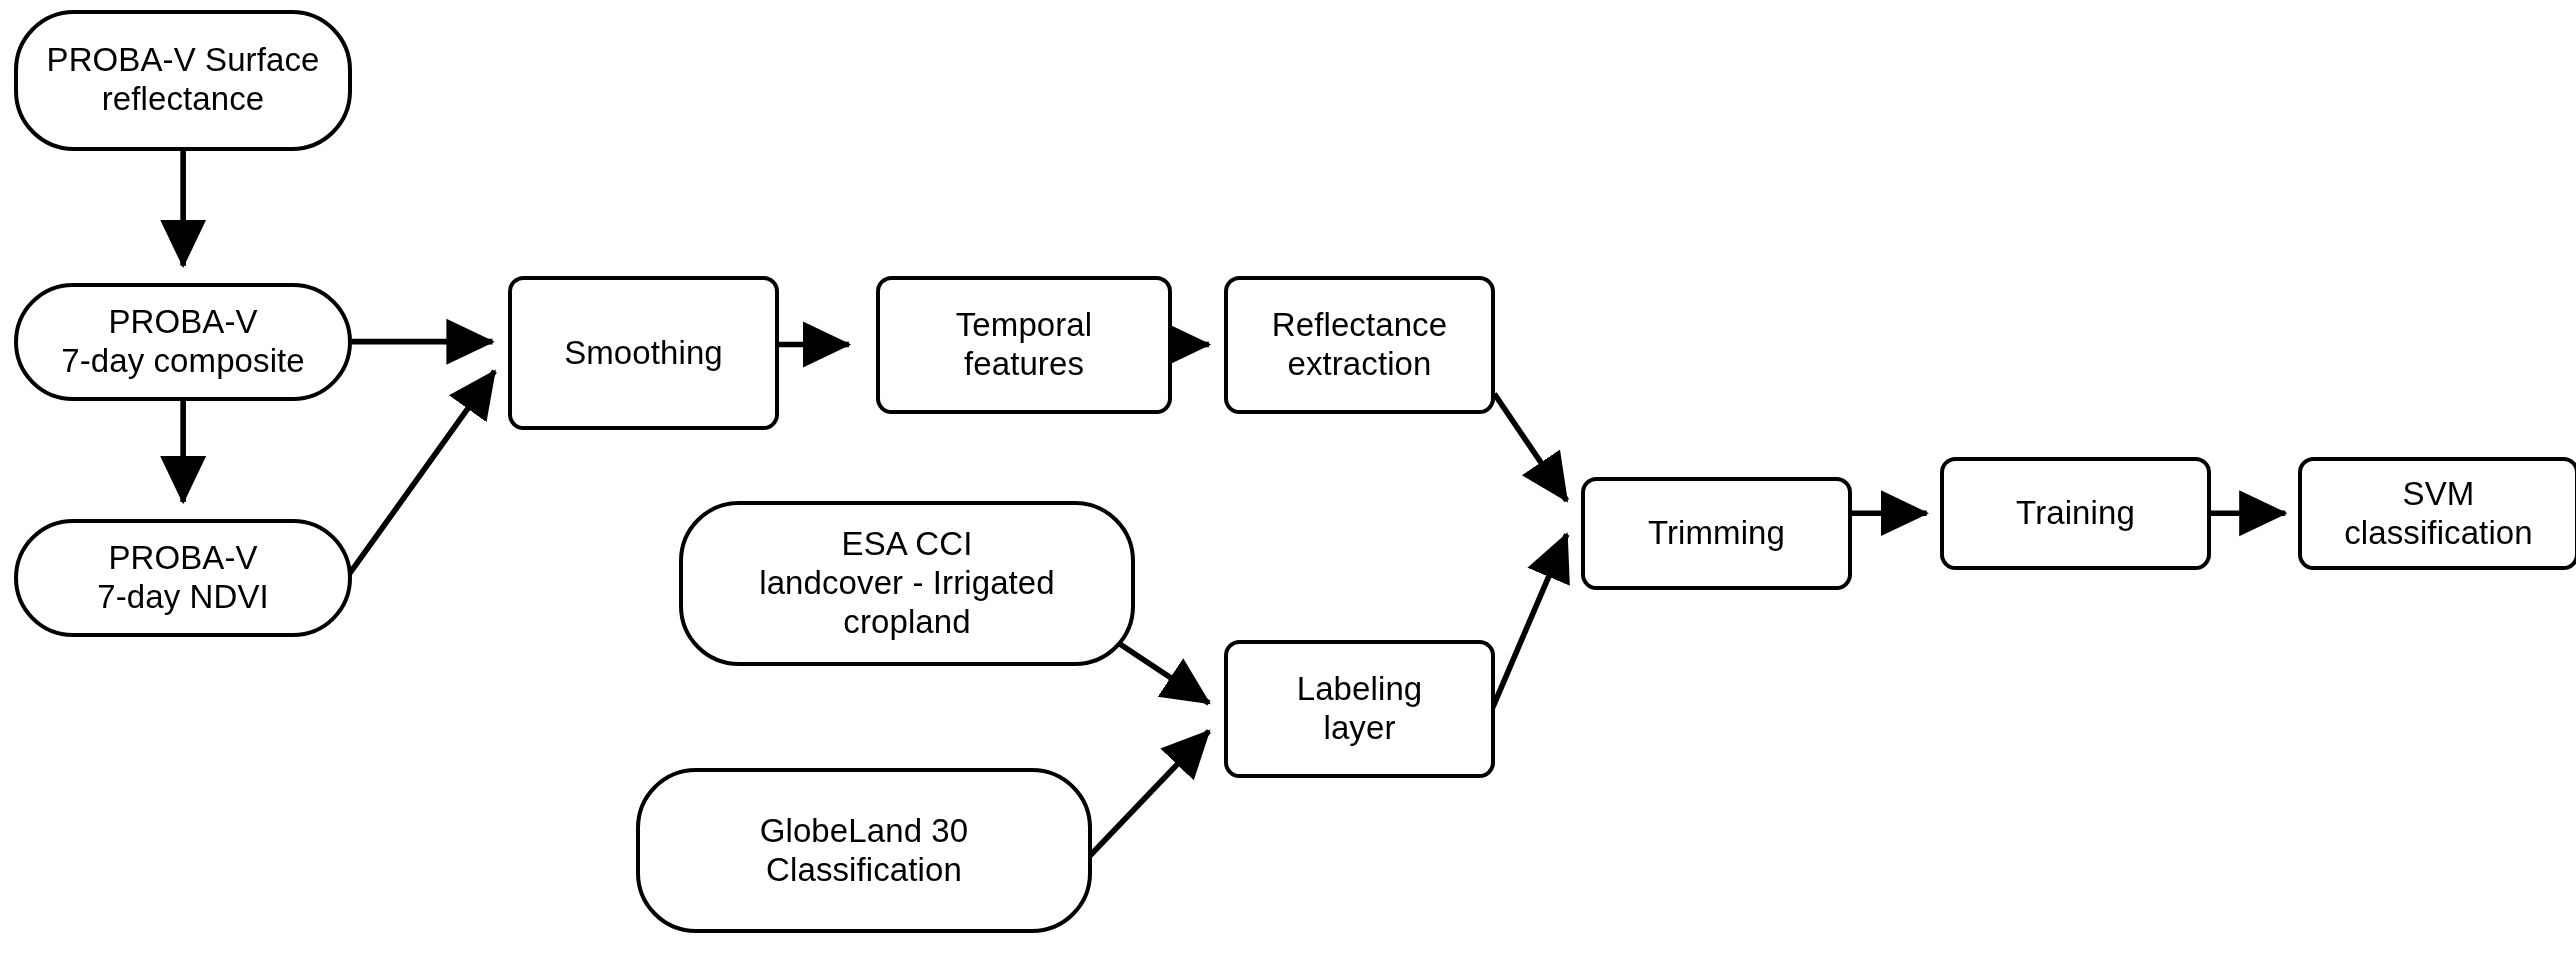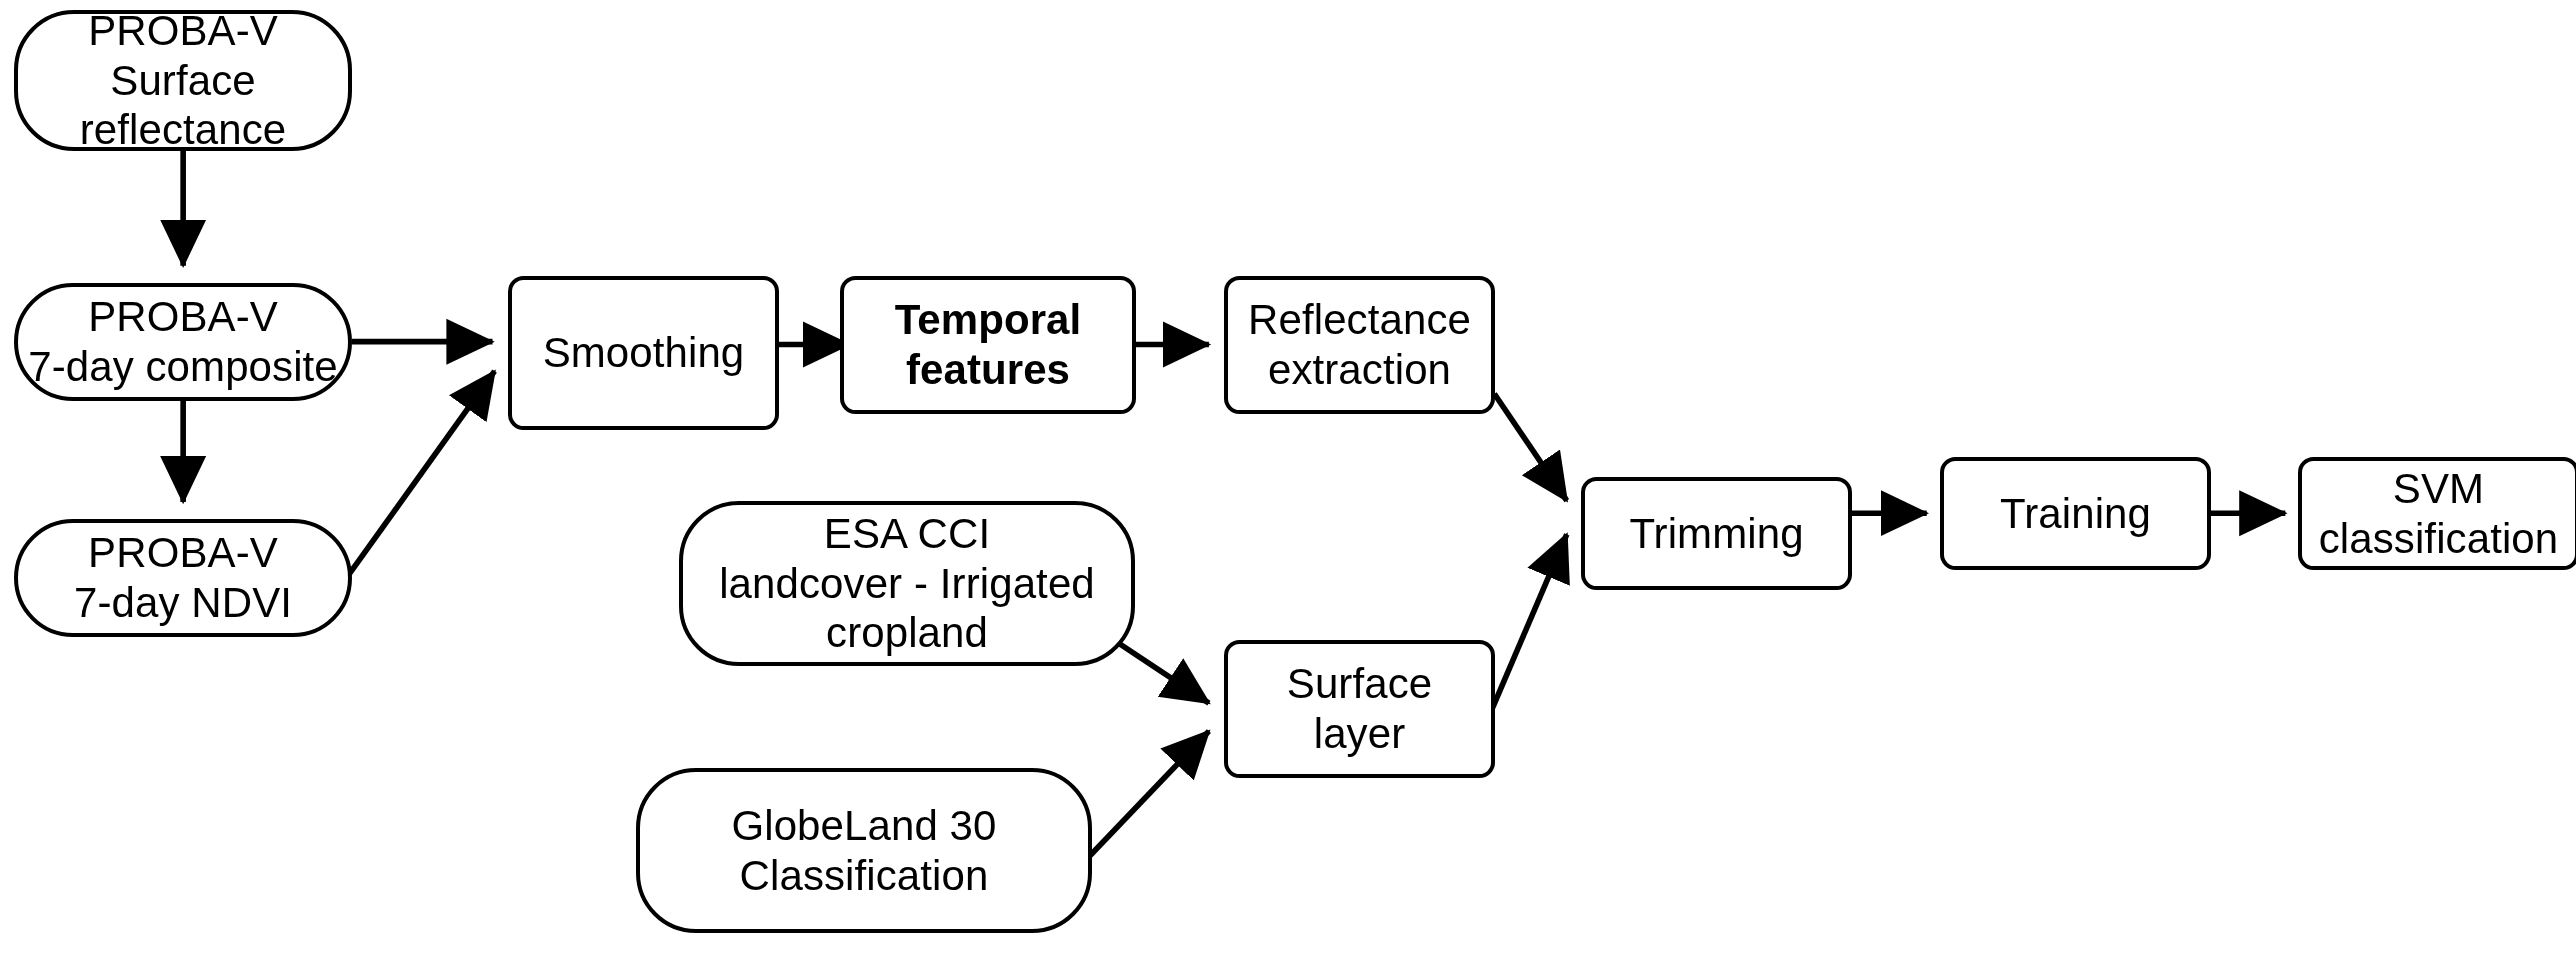--- a/index.html
+++ b/index.html
@@ -27,21 +27,21 @@
     position: absolute;
     box-sizing: border-box;
     display: flex;
     align-items: center;
     justify-content: center;
     text-align: center;
     background: #ffffff;
     border: 4.9px solid #000000;
     color: #000000;
     font-family: "Liberation Sans", sans-serif;
-    font-size: 42px;
+    font-size: 33px;
     line-height: 1.18;
     letter-spacing: 0.1px;
     z-index: 5;
   }
   .node .label {
     display: block;
     white-space: pre-line;
     padding: 0 9.8px;
   }
   .stadium { border-radius: 70px; text-align: center; }
@@ -121,21 +121,21 @@
 
   <div class="node stadium" style="left:14px; top:519px; width:338px; height:118px;">
     <span class="label">PROBA-V
 7-day NDVI</span>
   </div>
 
   <div class="node rect" style="left:508px; top:276px; width:271px; height:154px;">
     <span class="label">Smoothing</span>
   </div>
 
-  <div class="node rect" style="left:840px; top:276px; width:296px; height:138px;font-weight:bold;">
+  <div class="node rect" style="left:876px; top:276px; width:296px; height:138px;">
     <span class="label">Temporal
 features</span>
   </div>
 
   <div class="node rect" style="left:1224px; top:276px; width:271px; height:138px;">
     <span class="label">Reflectance
 extraction</span>
   </div>
 
   <div class="node stadium-soft" style="left:636px; top:501px; width:456px; height:165px;margin-left:43px;">
@@ -143,21 +143,21 @@
 landcover - Irrigated
 cropland</span>
   </div>
 
   <div class="node stadium-soft" style="left:636px; top:768px; width:456px; height:165px;">
     <span class="label">GlobeLand 30
 Classification</span>
   </div>
 
   <div class="node rect" style="left:1224px; top:640px; width:271px; height:138px;">
-    <span class="label">Surface
+    <span class="label">Labeling
 layer</span>
   </div>
 
   <div class="node rect" style="left:1581px; top:457px; width:271px; height:113px;margin-top:20px;">
     <span class="label">Trimming</span>
   </div>
 
   <div class="node rect" style="left:1940px; top:457px; width:271px; height:113px;">
     <span class="label">Training</span>
   </div>

